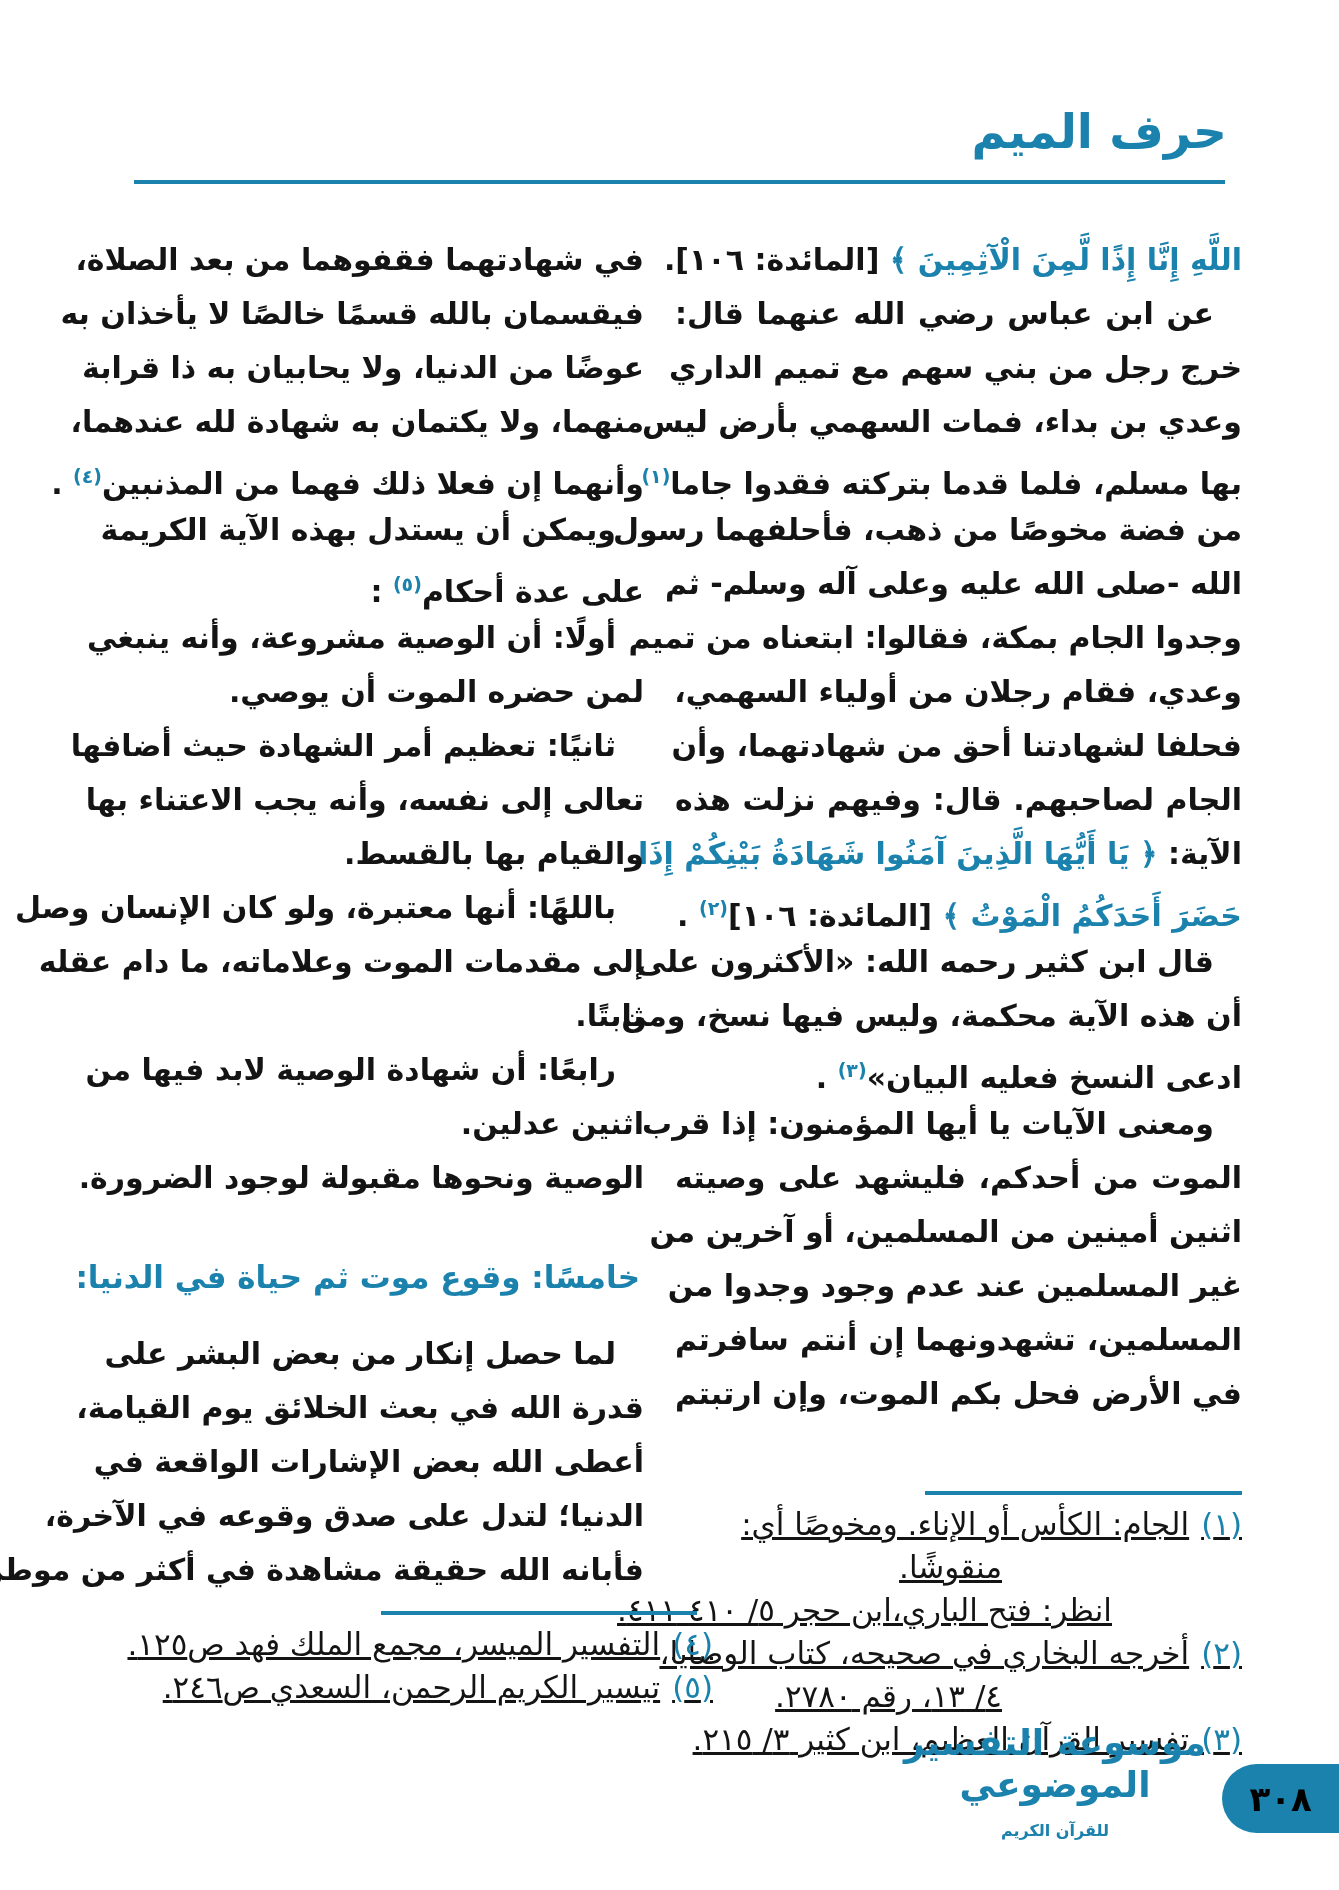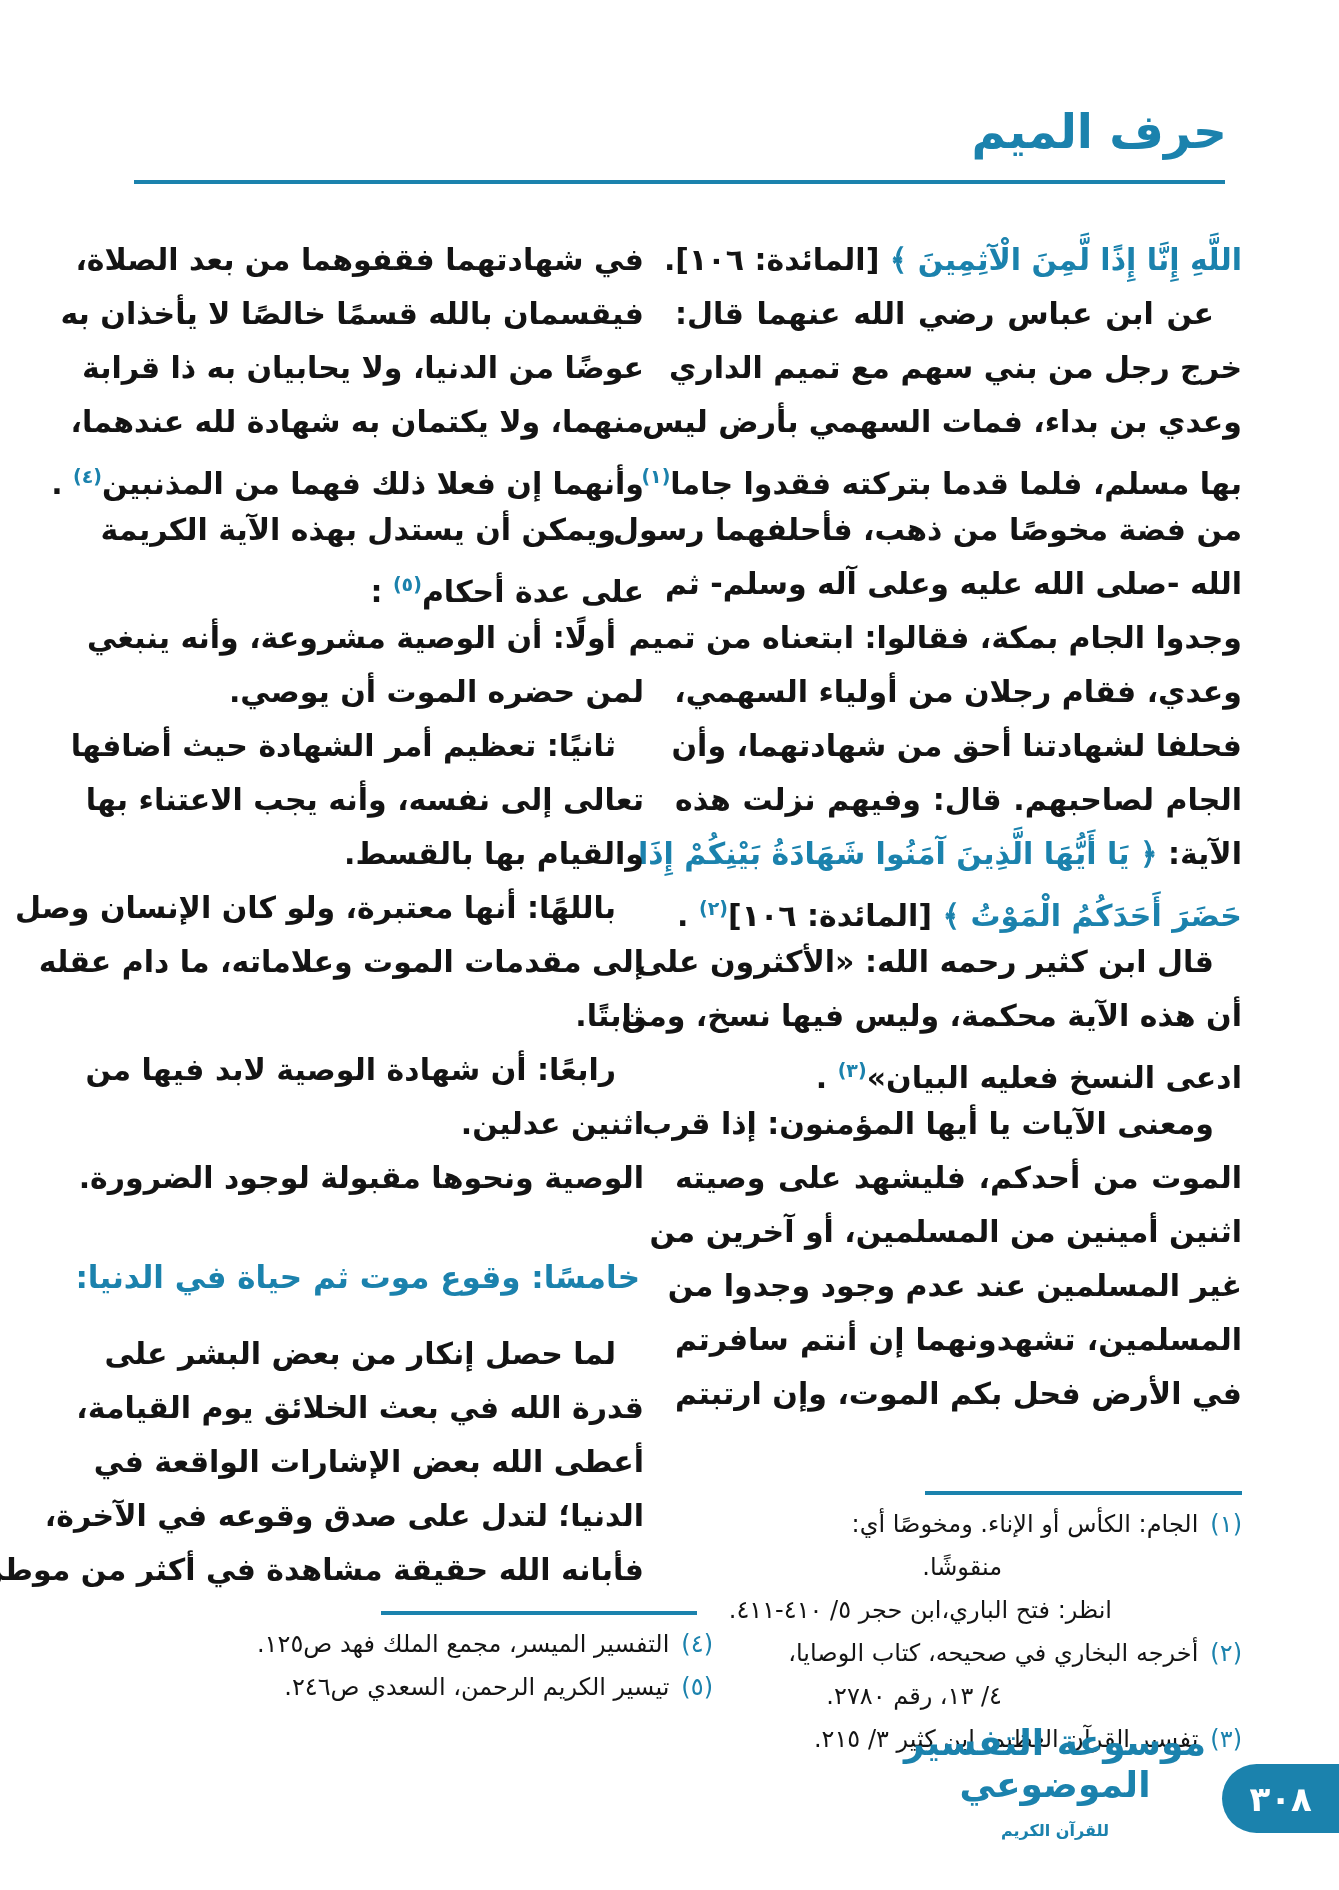--- a/index.html
+++ b/index.html
@@ -30,33 +30,33 @@
 
   .subhead{ color:var(--accent); font-weight:bold; font-size:31px; line-height:56px; height:56px;
             margin:44px 0 22px; text-align:left; text-indent:4px; white-space:nowrap; }
 
   .sep{ height:4px; background:var(--accent); }
   .sep.sr{ width:317px; margin-left:auto; margin-right:0; margin-top:70px; }
   .sep.sl{ width:316px; margin-left:auto; margin-right:-53px; margin-top:14px; }
 
   .fns{ margin-top:8px; }
   .fns.offl{ margin-right:-69px; }
-  .fn{ font-size:24px; font-weight:normal; line-height:43px; height:43px; text-align:right;
-       white-space:nowrap; }
+  .fn{ font-size:31px; font-weight:normal; line-height:43px; height:43px; text-align:right;
+       white-space:nowrap;text-decoration:underline; }
   .fn .num{ color:var(--accent); margin-left:12px; }
   .fn.c240{ padding-right:240px; }
   .fn.c130{ padding-right:130px; }
 
   
   .logo{ position:absolute; right:128px; bottom:50px; width:312px; text-align:center;
          color:var(--accent); }
   .logo .l1{ font-size:36px; font-weight:bold; line-height:1.15; }
   .logo .l2{ font-size:16px; font-weight:bold; margin-top:16px; }
   .pagenum{ position:absolute; right:0; bottom:57px; width:117px; height:69px;
-            background:var(--accent); border-radius:35px 0 0 35px; color:#ffffff;
+            background:var(--accent); border-radius:35px 0 0 35px; color:#000000;
             font-size:34px; font-weight:bold; letter-spacing:6px;
             display:flex; align-items:center; justify-content:center; }
 </style>
 </head>
 <body>
 
 <div class="page">
 
   <div class="chapter">حرف الميم</div>
   <div class="rule"></div>

